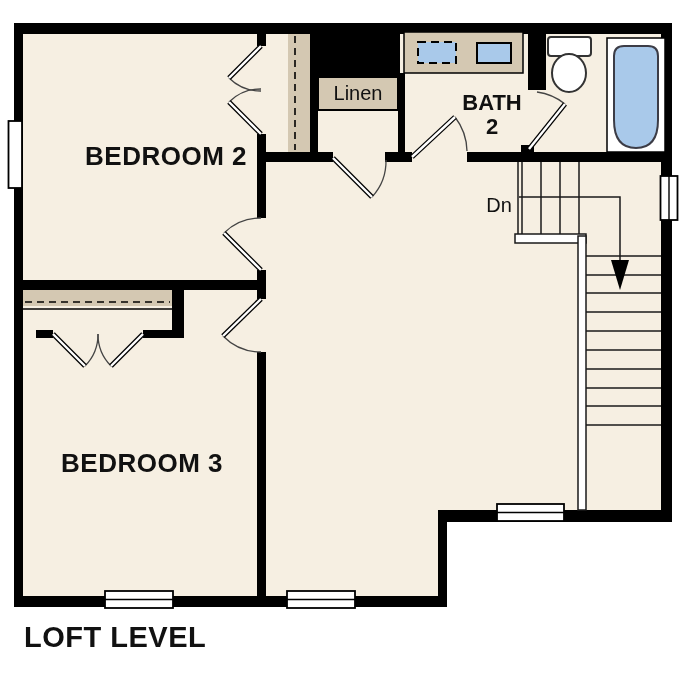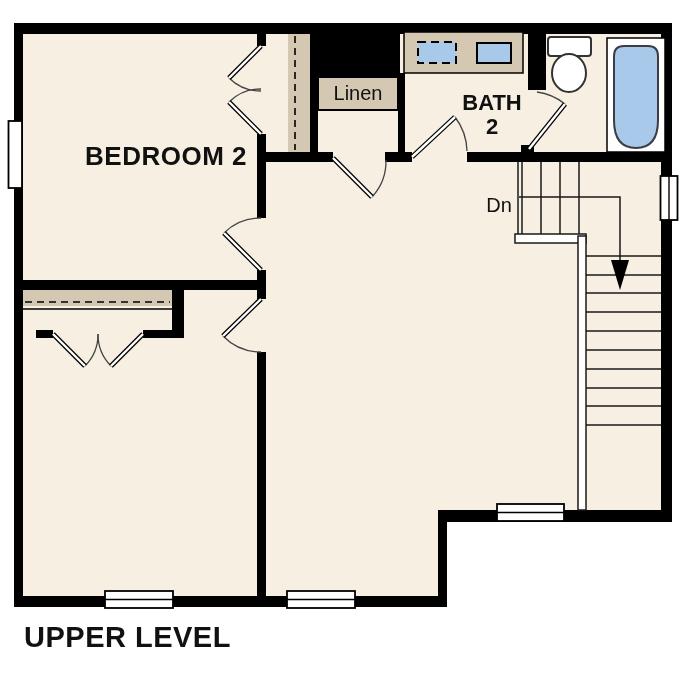--- a/index.html
+++ b/index.html
@@ -139,18 +139,19 @@
       <line x1="261" y1="270" x2="224" y2="233"></line>
       <line x1="261" y1="299" x2="223" y2="336"></line>
       <line x1="333" y1="158" x2="372" y2="197"></line>
       <line x1="412" y1="157" x2="455" y2="117"></line>
       <line x1="529" y1="149" x2="565" y2="104"></line>
     </g>
   </g>
 </svg>
 
   <div class="label room" style="left:141px;top:156px;margin-left:25px;">BEDROOM 2</div>
+  <div class="label room" style="left:142px;top:463px;">BEDROOM 3</div>
   <div class="label bath" style="left:492px;top:115px;">BATH
 2</div>
   <div class="label small" style="left:358px;top:93px;">Linen</div>
   <div class="label small" style="left:499px;top:205px;">Dn</div>
-  <div class="label title" style="left:24px;top:620px;">UPPER LEVEL</div>
+  <div class="label title" style="left:24px;top:620px;">LOFT LEVEL</div>
 </div>
 
 </body></html>

